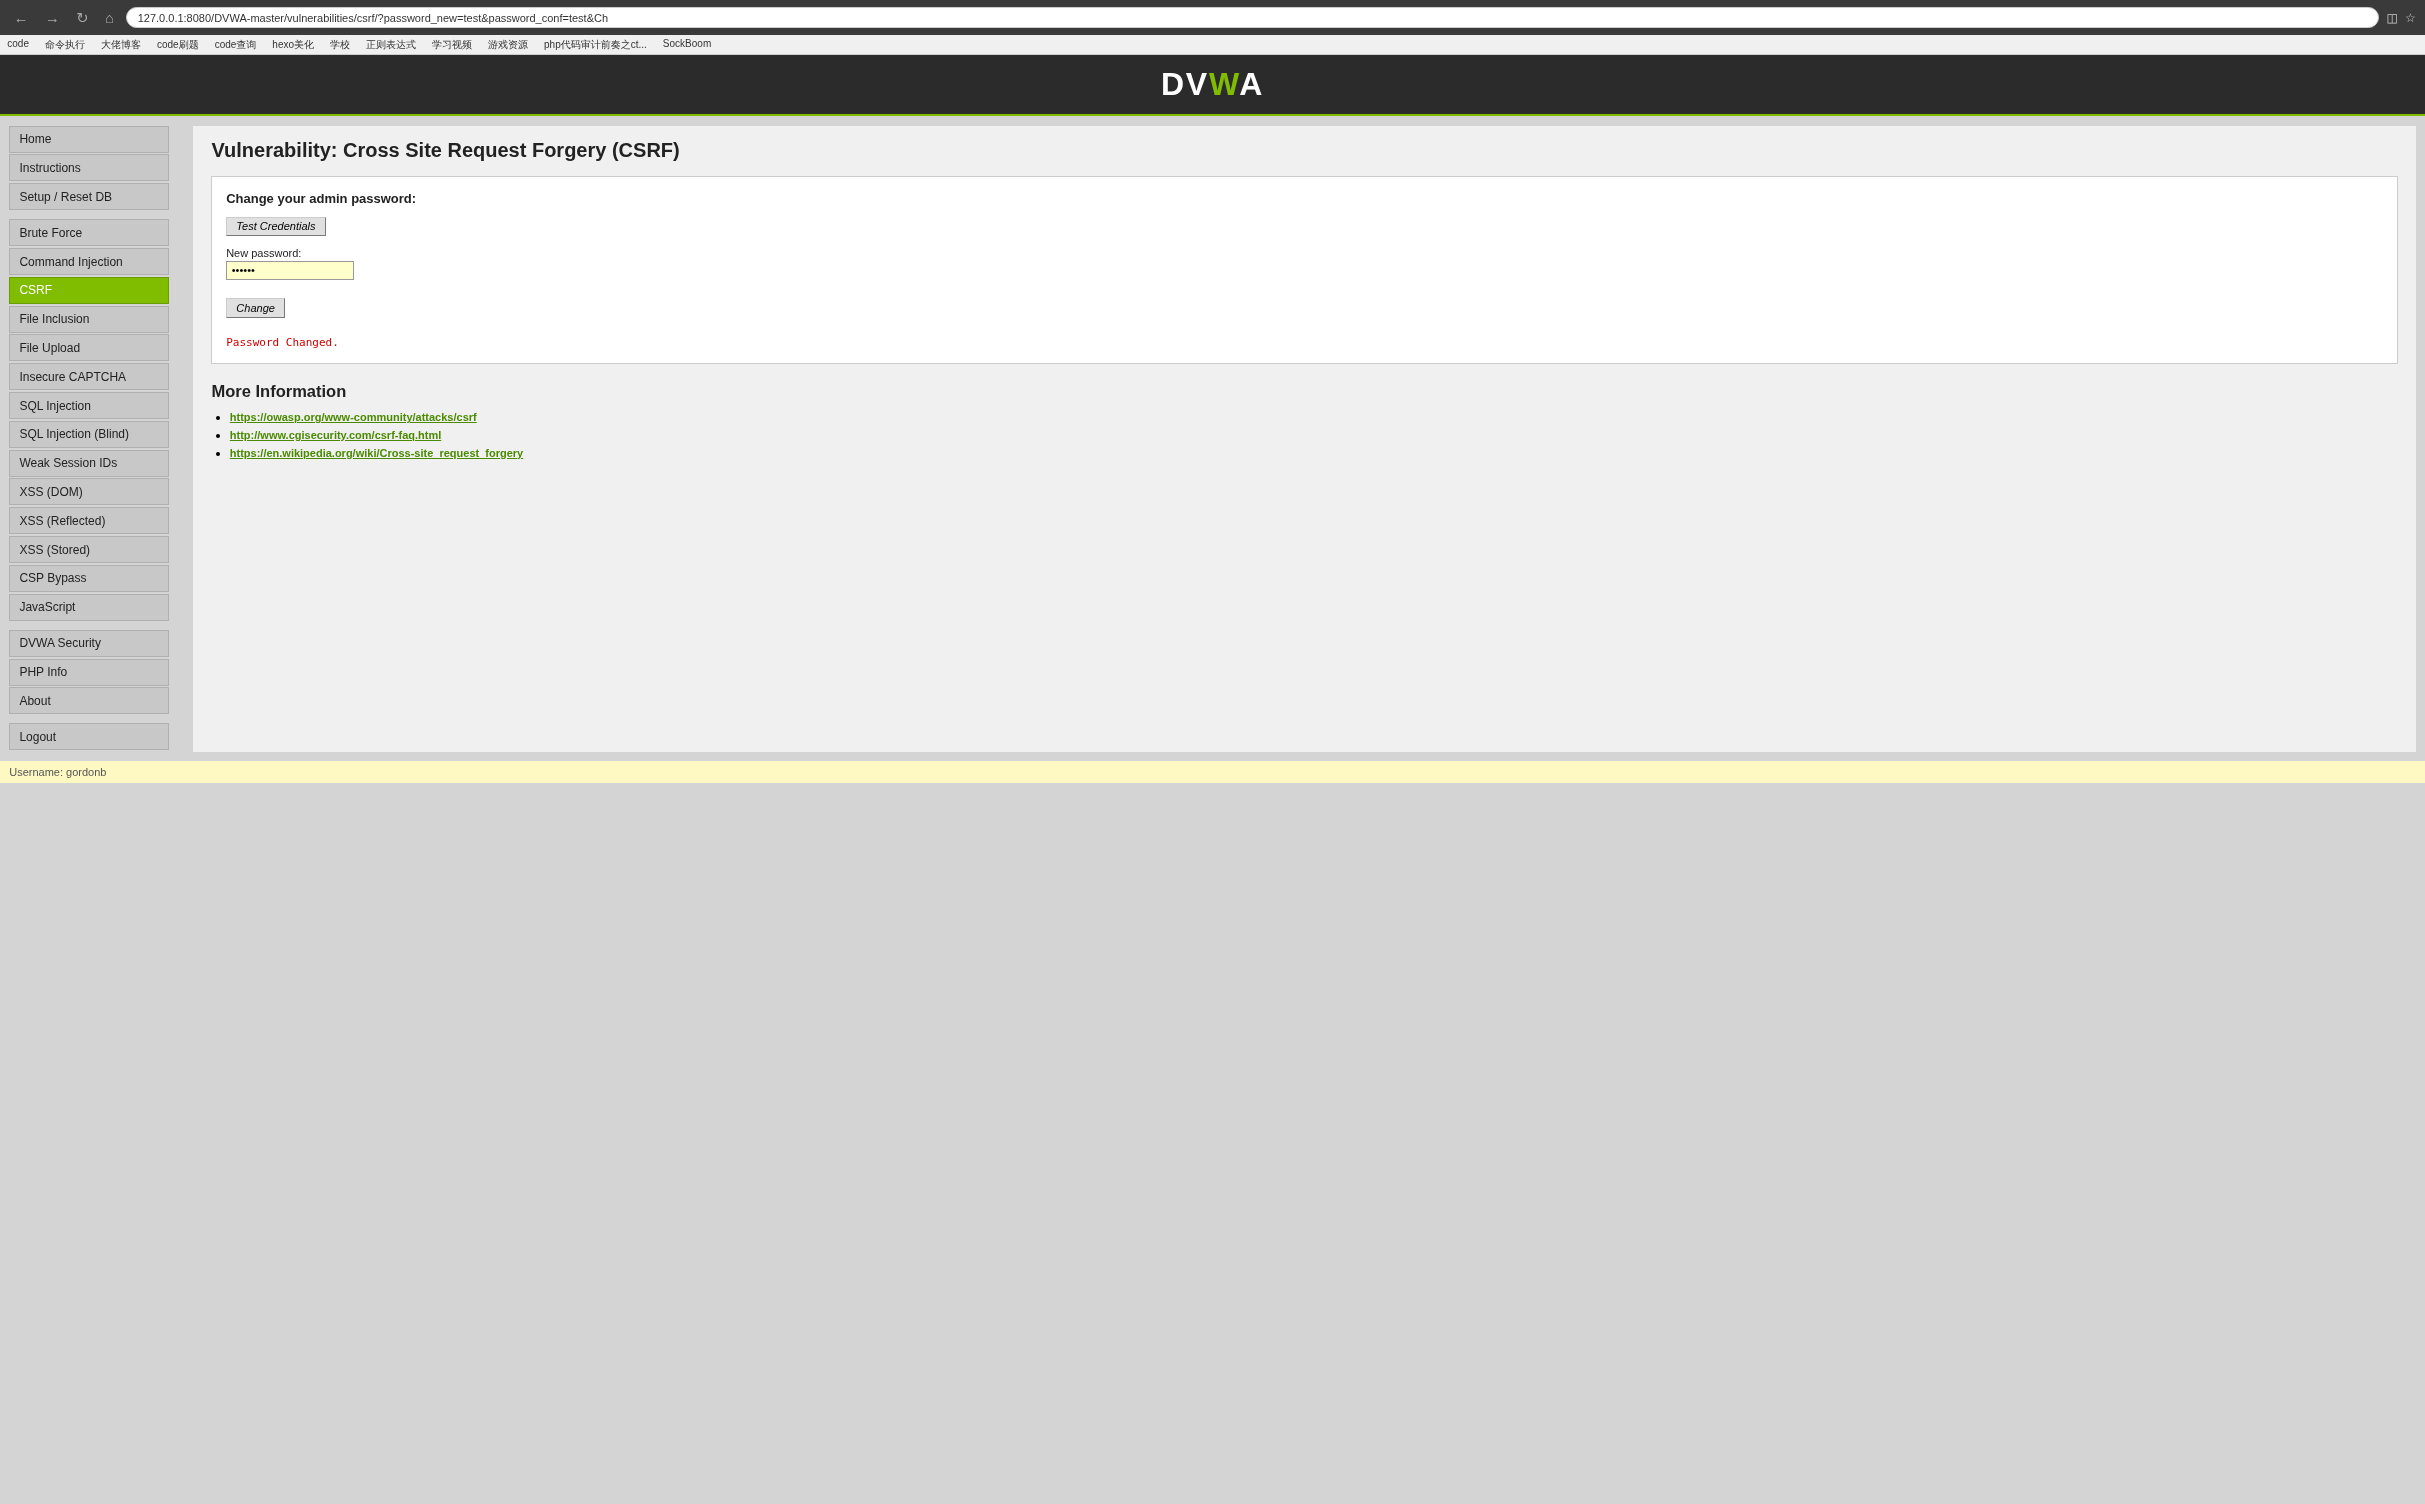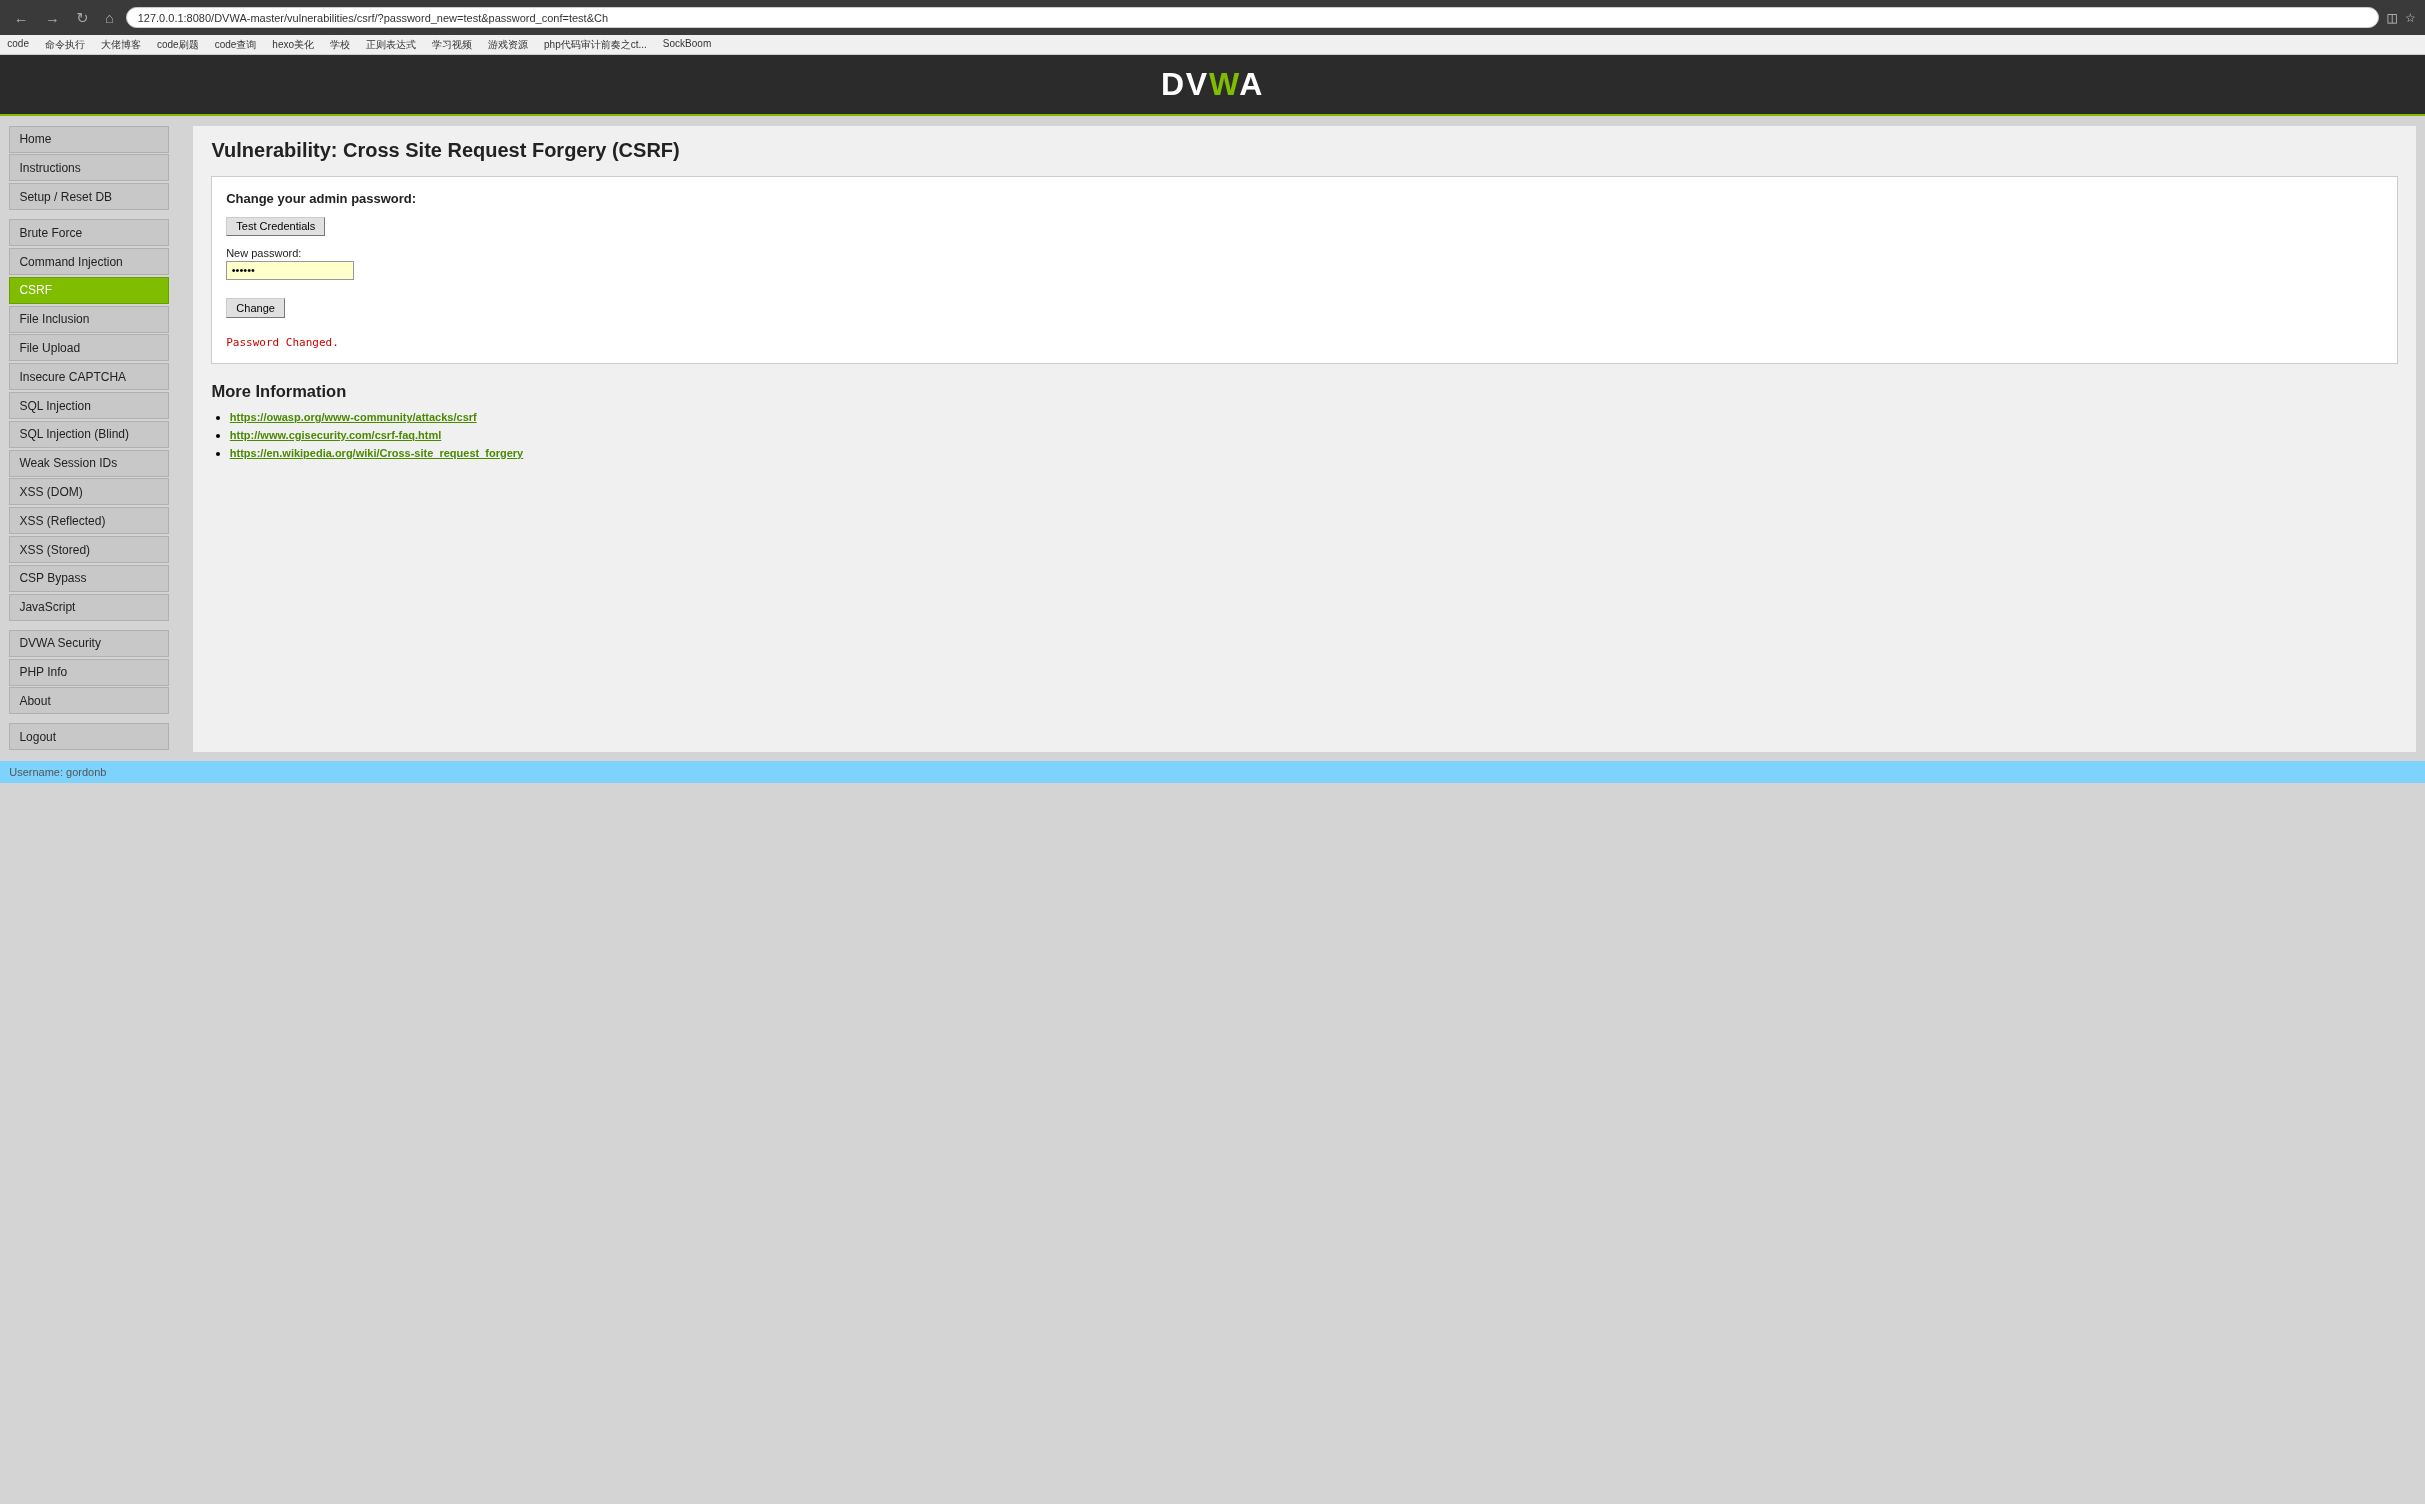--- a/index.html
+++ b/index.html
@@ -125,20 +125,21 @@
       color: #222;
     }
 
     .form-btn {
       background: #e0e0e0;
       border: 1.8px outset #ccc;
       padding: 2.7px 9.2px;
       font-size: 11px;
       cursor: pointer;
       margin-bottom: 11px;
+      font-style: italic;
     }
 
     .form-row { margin-bottom: 5.5px; }
     .form-row label {
       display: block;
       font-size: 11px;
       color: #222;
       margin-bottom: 1.8px;
     }
     .form-row input[type="password"],
@@ -174,21 +175,21 @@
     .more-info ul li {
       margin-bottom: 3.7px;
     }
     .more-info ul li a {
       color: #4a8a00;
       font-size: 11px;
     }
 
     
     .footer-area {
-      background: #7dd3fc;
+      background: #fef9c3;
       padding: 4.6px 9.2px;
       font-size: 11px;
       color: #555;
     }
   </style>
 </head>
 <body>
 
 <div class="browser-chrome">
   <button class="browser-nav-btn">←</button>

